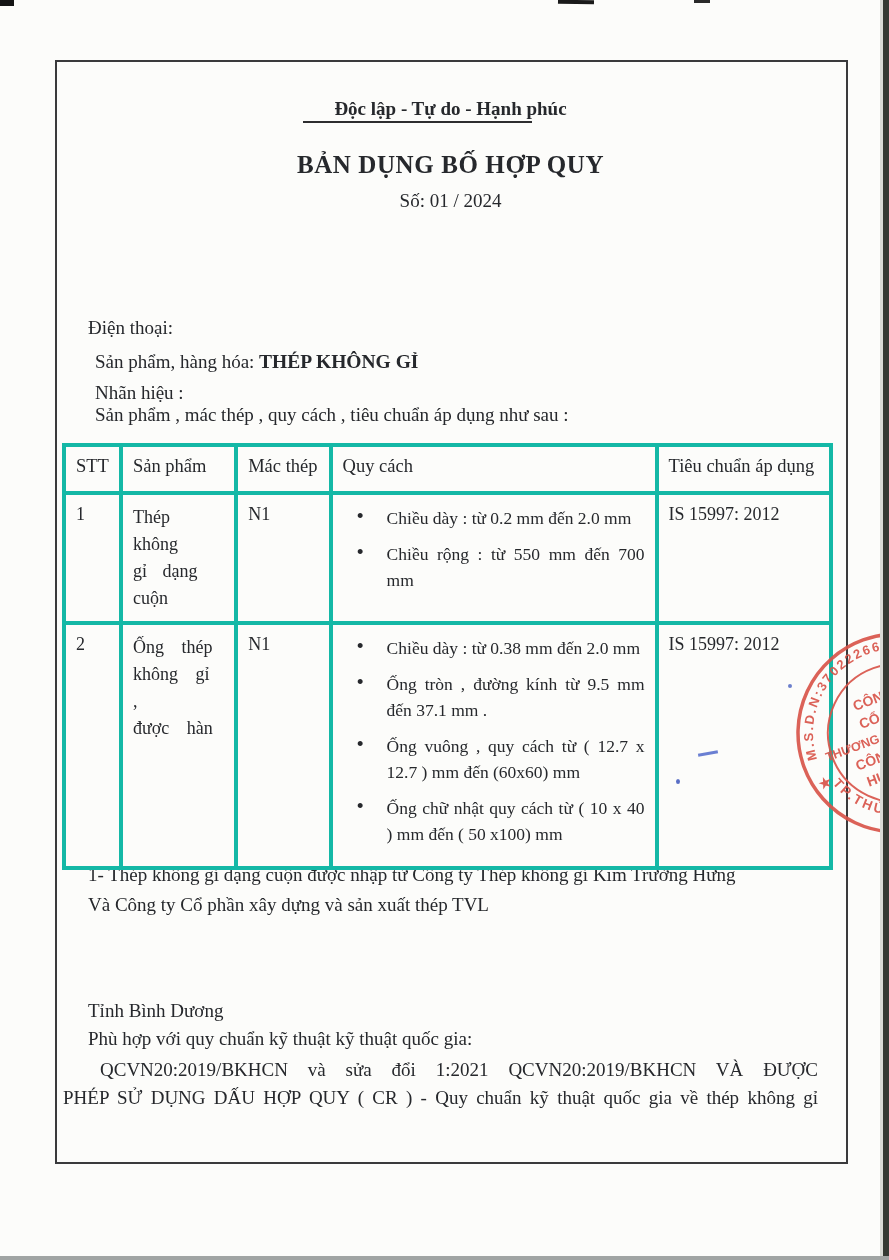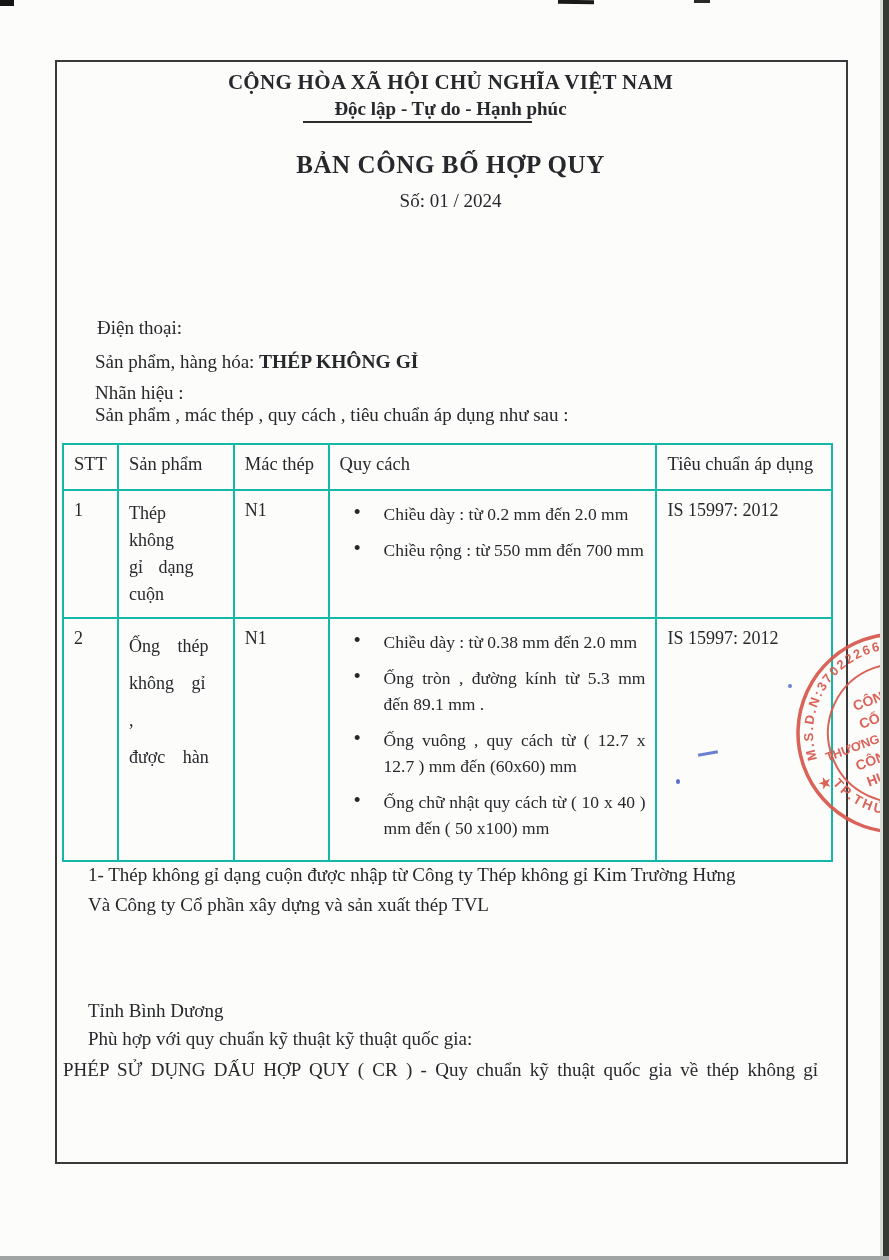--- a/index.html
+++ b/index.html
@@ -21,35 +21,35 @@
   .hline{left:55px;width:791px;text-align:center;}
   .hdr1{top:70px;font-size:21px;font-weight:bold;letter-spacing:.3px;}
   .hdr2{top:98px;font-size:19px;font-weight:bold;}
   .motto-underline{left:303px;top:121px;width:229px;height:2px;background:#2d2d2f;}
   .doc-title{top:151px;font-size:25px;font-weight:bold;letter-spacing:.6px;}
   .doc-no{top:190px;font-size:19px;}
   
   .para{position:absolute;font-size:19px;line-height:30px;white-space:pre-line;}
   .p-org{left:88px;top:222px;width:740px;}
   .p-addr{left:88px;top:252px;width:736px;}
-  .p-phone{left:97px;top:313px;}
+  .p-phone{left:88px;top:313px;}
   .p-prod{left:95px;top:347px;}
   .p-prod b{font-size:19.5px;margin-top:6px;}
   .p-brand{left:95px;top:378px;}
   .p-intro{left:95px;top:400px;}
   
   table.products{position:absolute;left:62px;top:443px;width:771px;border-collapse:collapse;font-size:18px;z-index:2;}
-  .products th,.products td{border:2px solid #14b8a6;vertical-align:top;text-align:left;font-weight:normal;padding:9px 10px;}
+  .products th,.products td{border:4px solid #14b8a6;vertical-align:top;text-align:left;font-weight:normal;padding:9px 10px;}
   .products th{font-size:18.5px;height:26px;}
   .th-stt{text-align:center;}
   .td-stt{text-align:center;}
   .r1 td{height:68px;}
   .r2 td{height:212px;}
   .cell-sp1{white-space:pre-line;word-spacing:11px;line-height:27px;}
-  .cell-sp2{white-space:pre-line;word-spacing:13px;line-height:37px;border-radius:22px;}
+  .cell-sp2{white-space:pre-line;word-spacing:13px;line-height:27px;border-radius:22px;}
   .cell-mac{text-align:center;}
   .cell-qc{padding-left:14px;padding-right:6px;}
   ul.qc{margin:1px 0 0 0;padding:0;list-style:none;}
   ul.qc li{position:relative;padding-left:44px;margin-bottom:10px;text-align:justify;line-height:26px;font-size:17.5px;}
   ul.qc li::before{content:"\2022";position:absolute;left:14px;top:-2px;font-size:21px;}
   .cell-tc{font-size:18px;}
   
   .line{position:absolute;font-size:19px;}
   .note1{left:88px;top:860px;width:735px;line-height:30px;white-space:pre-line;}
   .note2{left:88px;top:921px;width:733px;line-height:26.5px;}
@@ -73,25 +73,24 @@
 <body>
 
 <div class="scan">
 
   <div class="abs smudge-corner"></div>
   <div class="abs smudge-dash1"></div>
   <div class="abs smudge-dash2"></div>
 
   <div class="abs frame"></div>
 
-  <div class="abs hline hdr1">CỘNG HÒA XÃ HỘI CHỦ NGHĨA VIỆT NAM</div>
   <div class="abs hline hdr2">Độc lập - Tự do - Hạnh phúc</div>
   <div class="abs motto-underline"></div>
 
-  <div class="abs hline doc-title">BẢN CÔNG BỐ HỢP QUY</div>
+  <div class="abs hline doc-title">BẢN DỤNG BỐ HỢP QUY</div>
   <div class="abs hline doc-no">Số: 01 / 2024</div>
 
   <div class="para p-phone">Điện thoại:</div>
   <div class="para p-prod"><span>Sản phẩm, hàng hóa: </span><b>THÉP KHÔNG GỈ</b></div>
   <div class="para p-brand">Nhãn hiệu :</div>
   <div class="para p-intro">Sản phẩm , mác thép , quy cách , tiêu chuẩn áp dụng như sau :</div>
 
   <table class="products">
     <colgroup>
       <col style="width:55px">
@@ -123,35 +122,36 @@
     </tr>
     <tr class="r2">
       <td class="td-stt">2</td>
       <td class="cell-sp2">Ống thép
 không gỉ ,
 được hàn</td>
       <td class="cell-mac">N1</td>
       <td class="cell-qc">
         <ul class="qc">
           <li>Chiều dày : từ 0.38 mm đến 2.0 mm</li>
-          <li>Ống tròn , đường kính từ 5.3 mm đến 89.1 mm .</li>
+          <li>Ống tròn , đường kính từ 9.5 mm đến 37.1 mm .</li>
           <li>Ống vuông , quy cách từ ( 12.7 x 12.7 ) mm đến (60x60) mm</li>
           <li>Ống chữ nhật quy cách từ ( 10 x 40 ) mm đến ( 50 x100) mm</li>
         </ul>
       </td>
       <td class="cell-tc">IS 15997: 2012</td>
     </tr>
   </tbody>
     </table>
 
   <div class="line note1">1-  Thép không gỉ dạng cuộn được nhập từ Công ty Thép không gỉ Kim Trường Hưng
 Và Công ty Cổ phần xây dựng và sản xuất thép TVL</div>
   <div class="line province">Tỉnh Bình Dương</div>
   <div class="line conform">Phù hợp với quy chuẩn kỹ thuật kỹ thuật quốc gia:</div>
   <div class="line final">
+    <div class="l1">QCVN20:2019/BKHCN và sửa đổi 1:2021 QCVN20:2019/BKHCN VÀ ĐƯỢC</div>
     <div class="l2">PHÉP SỬ DỤNG DẤU HỢP QUY ( CR ) -  Quy chuẩn kỹ thuật quốc gia về thép không gỉ</div>
   </div>
 
   <div class="abs ink1"></div>
   <div class="abs ink2"></div>
   <div class="abs ink3"></div>
 
   <svg class="stamp" viewBox="0 0 230 230">
     <g transform="rotate(-20 115 115)" fill="#d9554b">
       <circle cx="115" cy="115" r="99" fill="none" stroke="#d9554b" stroke-width="3.5"></circle>

